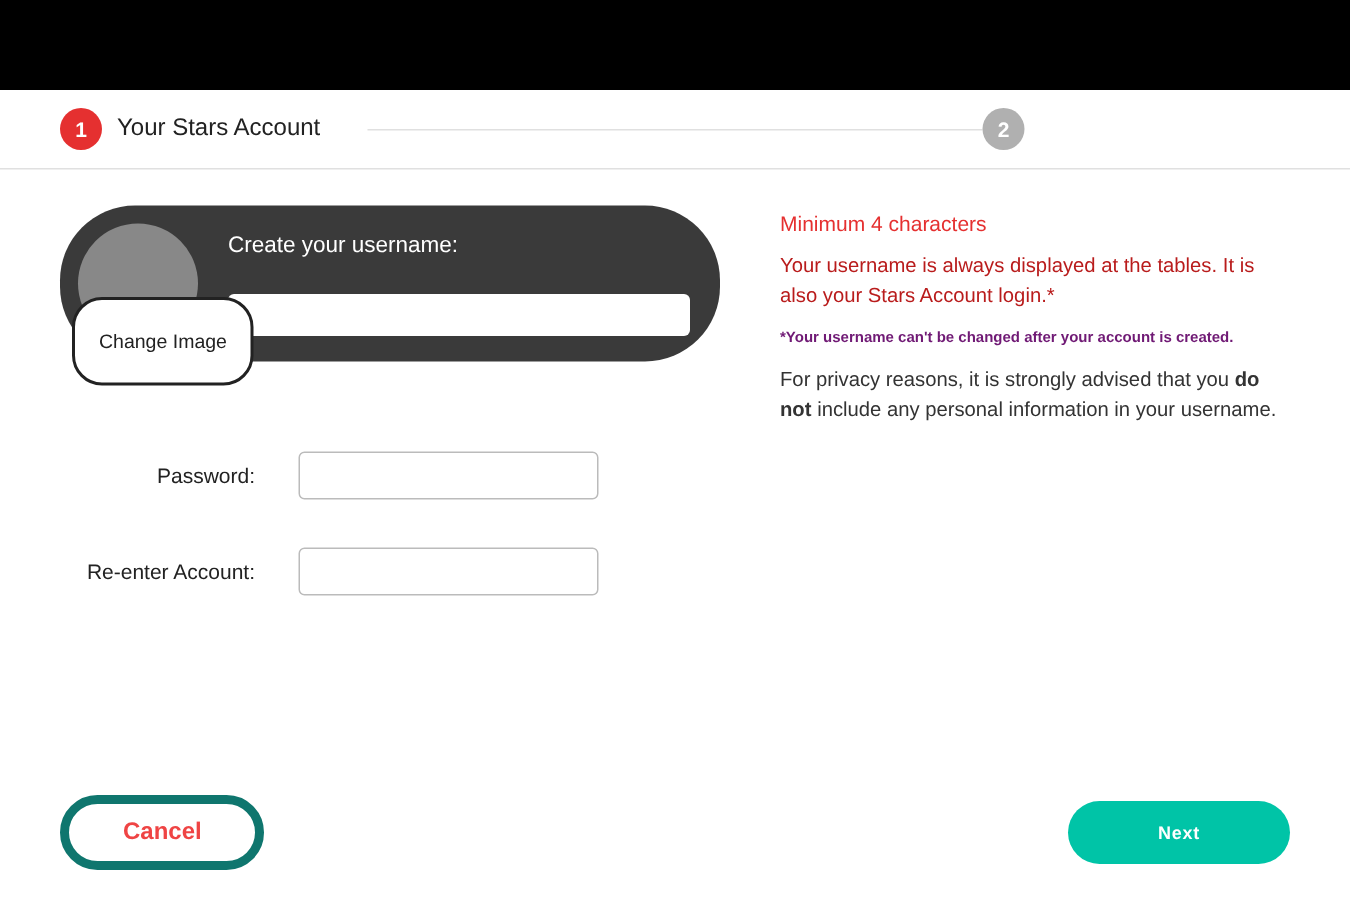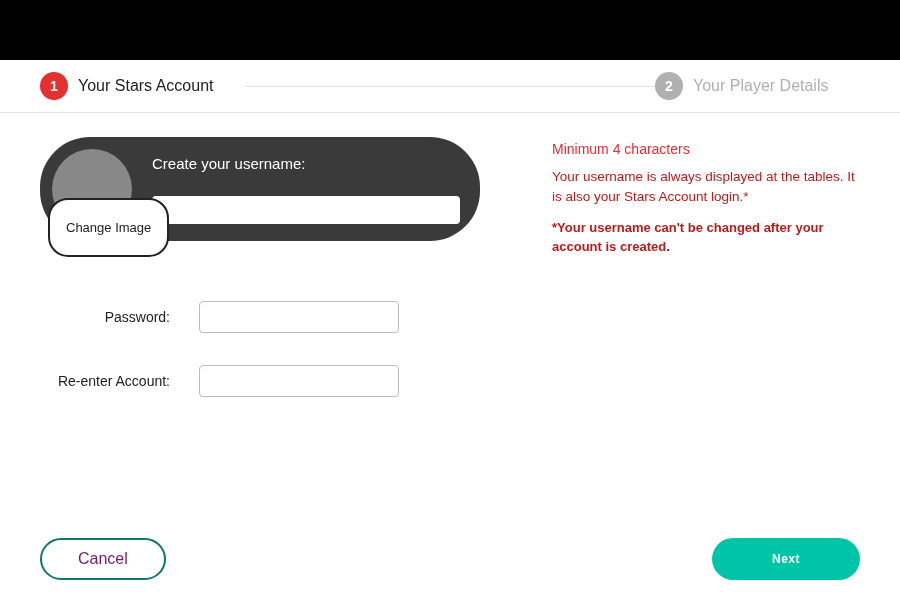--- a/index.html
+++ b/index.html
@@ -189,64 +189,63 @@
       outline: none;
     }
 
     
     .right-side {
       flex: 1;
       display: flex;
       flex-direction: column;
       gap: 10px;
       padding-top: 4px;
-      margin-left: 32px;
     }
 
     .info-minimum {
       color: #e53030;
       font-size: 14px;
       font-weight: 500;
     }
 
     .info-text {
       font-size: 13.5px;
       color: #b91c1c;
       line-height: 1.5;
     }
 
     .info-warning {
-      font-size: 13px;
-      color: #b91c1c;
+      font-size: 10px;
+      color: #701a75;
       line-height: 1.5;
     }
 
     .info-privacy {
       font-size: 13.5px;
       color: #333;
       line-height: 1.5;
     }
 
     
     .bottom-bar {
       display: flex;
       justify-content: space-between;
       align-items: center;
       padding: 16px 40px 20px 40px;
     }
 
     .cancel-btn {
       background: #fff;
-      border: 2px solid #0f766e;
+      border: 6px solid #0f766e;
       border-radius: 30px;
       padding: 10px 36px;
       font-size: 16px;
-      font-weight: 400;
+      font-weight: 700;
       cursor: pointer;
-      color: #701a75;
+      color: #ef4444;
     }
 
     .next-btn {
       background: #00c4a7;
       border: none;
       border-radius: 30px;
       padding: 14px 60px;
       font-size: 12px;
       font-weight: 600;
       cursor: pointer;
@@ -264,21 +263,20 @@
   <div class="content-area">
 
     <div class="step-header">
       <div class="step-item">
         <div class="step-number active">1</div>
         <span class="step-label active">Your Stars Account</span>
       </div>
       <div class="step-divider"></div>
       <div class="step-item">
         <div class="step-number inactive">2</div>
-        <span class="step-label inactive">Your Player Details</span>
       </div>
     </div>
 
     <div class="form-area">
 
       <div class="left-side">
 
         <div style="position: relative; margin-bottom: 28px;">
           <div class="avatar-username-row">
             <div class="avatar-circle"></div>
@@ -301,20 +299,23 @@
         </div>
 
       </div>
 
       <div class="right-side">
         <span class="info-minimum">Minimum 4 characters</span>
         <p class="info-text">Your username is always displayed at the tables. It is also your Stars Account login.*</p>
         <p class="info-warning">
           <strong>*Your username can't be changed after your account is created.</strong>
         </p>
+        <p class="info-privacy">
+          For privacy reasons, it is strongly advised that you <strong>do not</strong> include any personal information in your username.
+        </p>
       </div>
 
     </div>
 
     <div class="bottom-bar">
       <button class="cancel-btn">Cancel</button>
       <button class="next-btn">Next</button>
     </div>
 
   </div>

